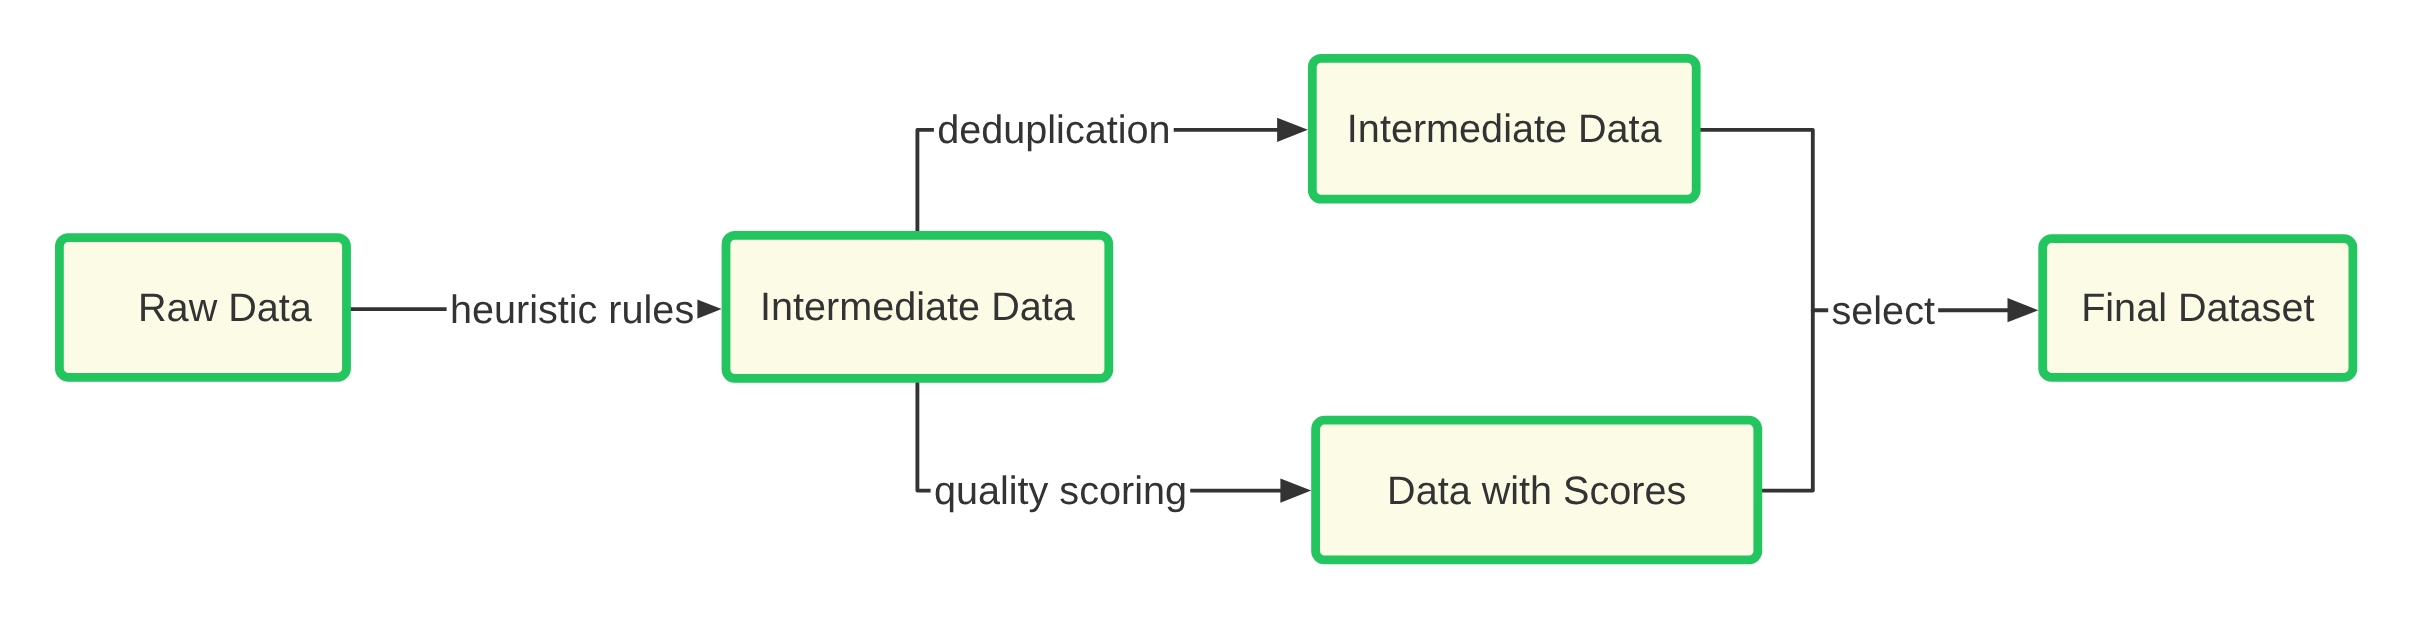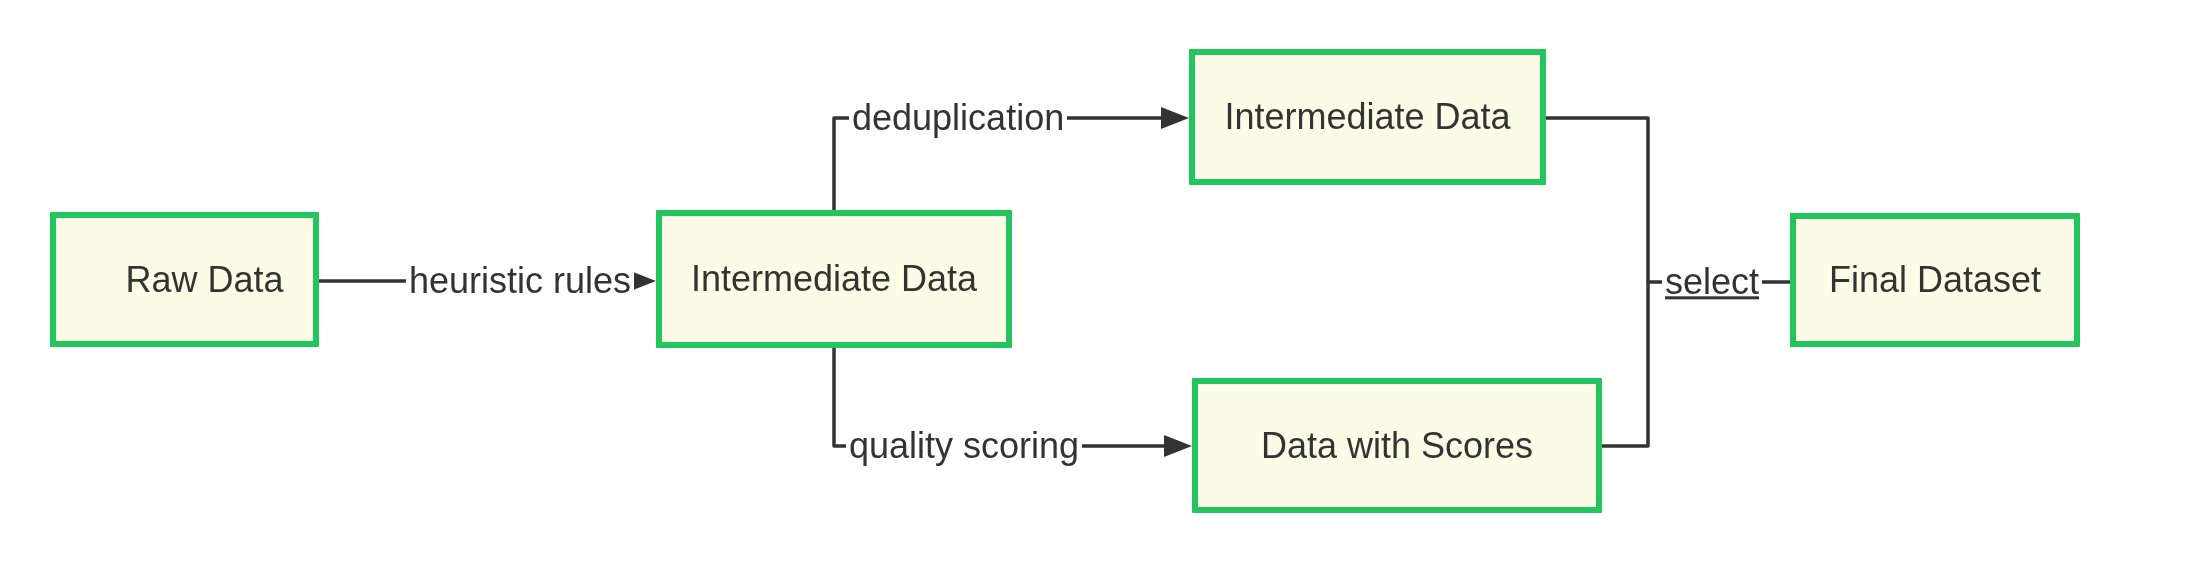--- a/index.html
+++ b/index.html
@@ -18,49 +18,49 @@
   .edges-layer {
     position: absolute;
     left: 0; top: 0;
     width: 2191px;
     height: 562px;
   }
   .node {
     position: absolute;
     box-sizing: border-box;
     background: #fcfce6;
-    border: 6px solid #22c55e;
-    border-radius: 1px;
+    border: 8px solid #22c55e;
+    border-radius: 12px;
     display: flex;
     align-items: center;
     justify-content: center;
     color: #333333;
     font-size: 36px;
     line-height: 1.2;
     white-space: nowrap;
   }
   .node-raw        { left: 50px;   top: 212px; width: 269px; height: 135px; padding-left: 40px; }
   .node-mid        { left: 656px;  top: 210px; width: 356px; height: 138px; }
   .node-dedup      { left: 1189px; top: 49px;  width: 357px; height: 136px; }
   .node-scores     { left: 1192px; top: 378px; width: 410px; height: 135px; }
-  .node-final      { left: 1790px; top: 213px; width: 290px; height: 134px; align-items: center; }
+  .node-final      { left: 1853px; top: 213px; width: 290px; height: 134px; align-items: center; }
   .edge-label {
     position: absolute;
     transform: translateY(-50%);
     background: #ffffff;
     color: #333333;
     font-size: 36px;
     line-height: 1.15;
     padding: 0 3px;
     white-space: nowrap;
   }
   .lbl-heuristic { left: 358px;  top: 281px; margin-left: 48px; }
   .lbl-dedup     { left: 849px;  top: 118px; }
   .lbl-quality   { left: 846px;  top: 446px; }
-  .lbl-select    { left: 1662px; top: 282px; text-decoration: underline; }
+  .lbl-select    { left: 1662px; top: 282px; }
 </style>
 </head>
 <body>
 
 <div class="canvas">
 
   <svg class="edges-layer" width="2191" height="562" viewBox="0 0 2191 562" xmlns="http://www.w3.org/2000/svg">
     <g stroke="#333333" stroke-width="3.5" fill="none" stroke-linecap="round" stroke-linejoin="round">
       <path d="M319 281 L630 281"></path>
       <path d="M834 210 L834 118 L1163 118"></path>

